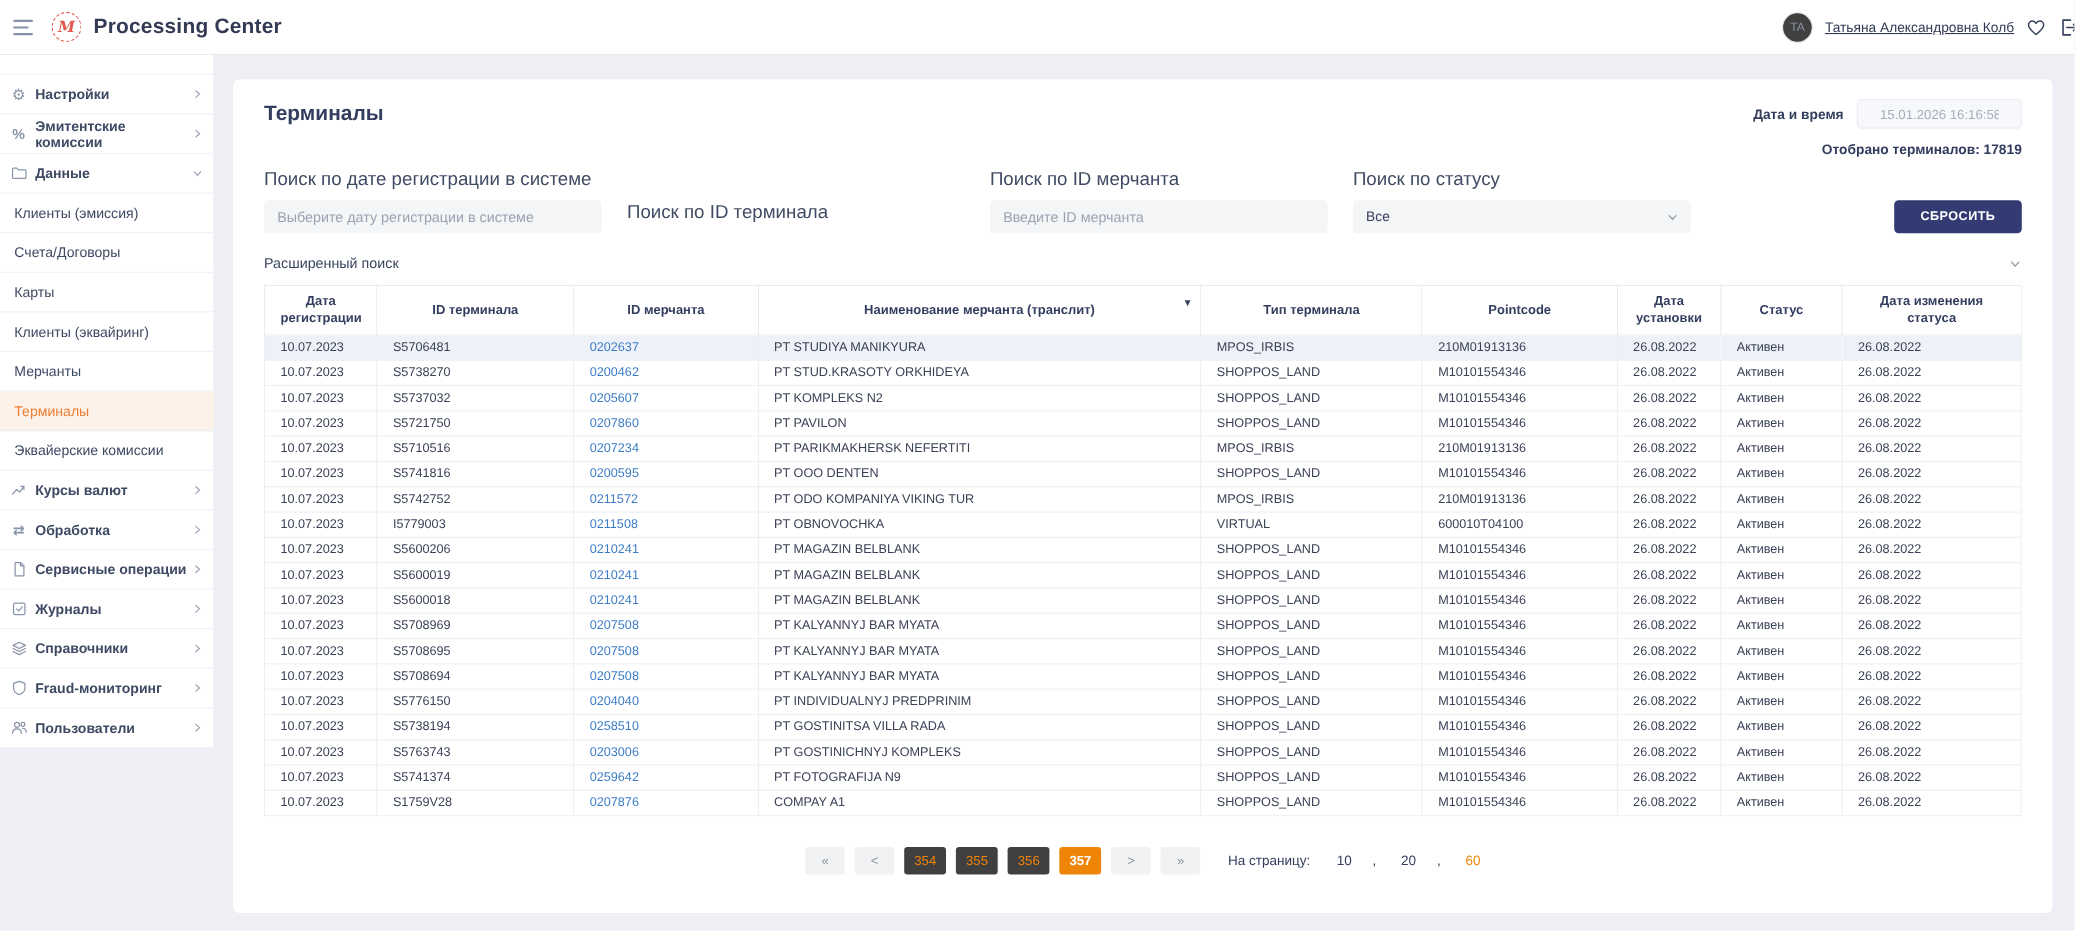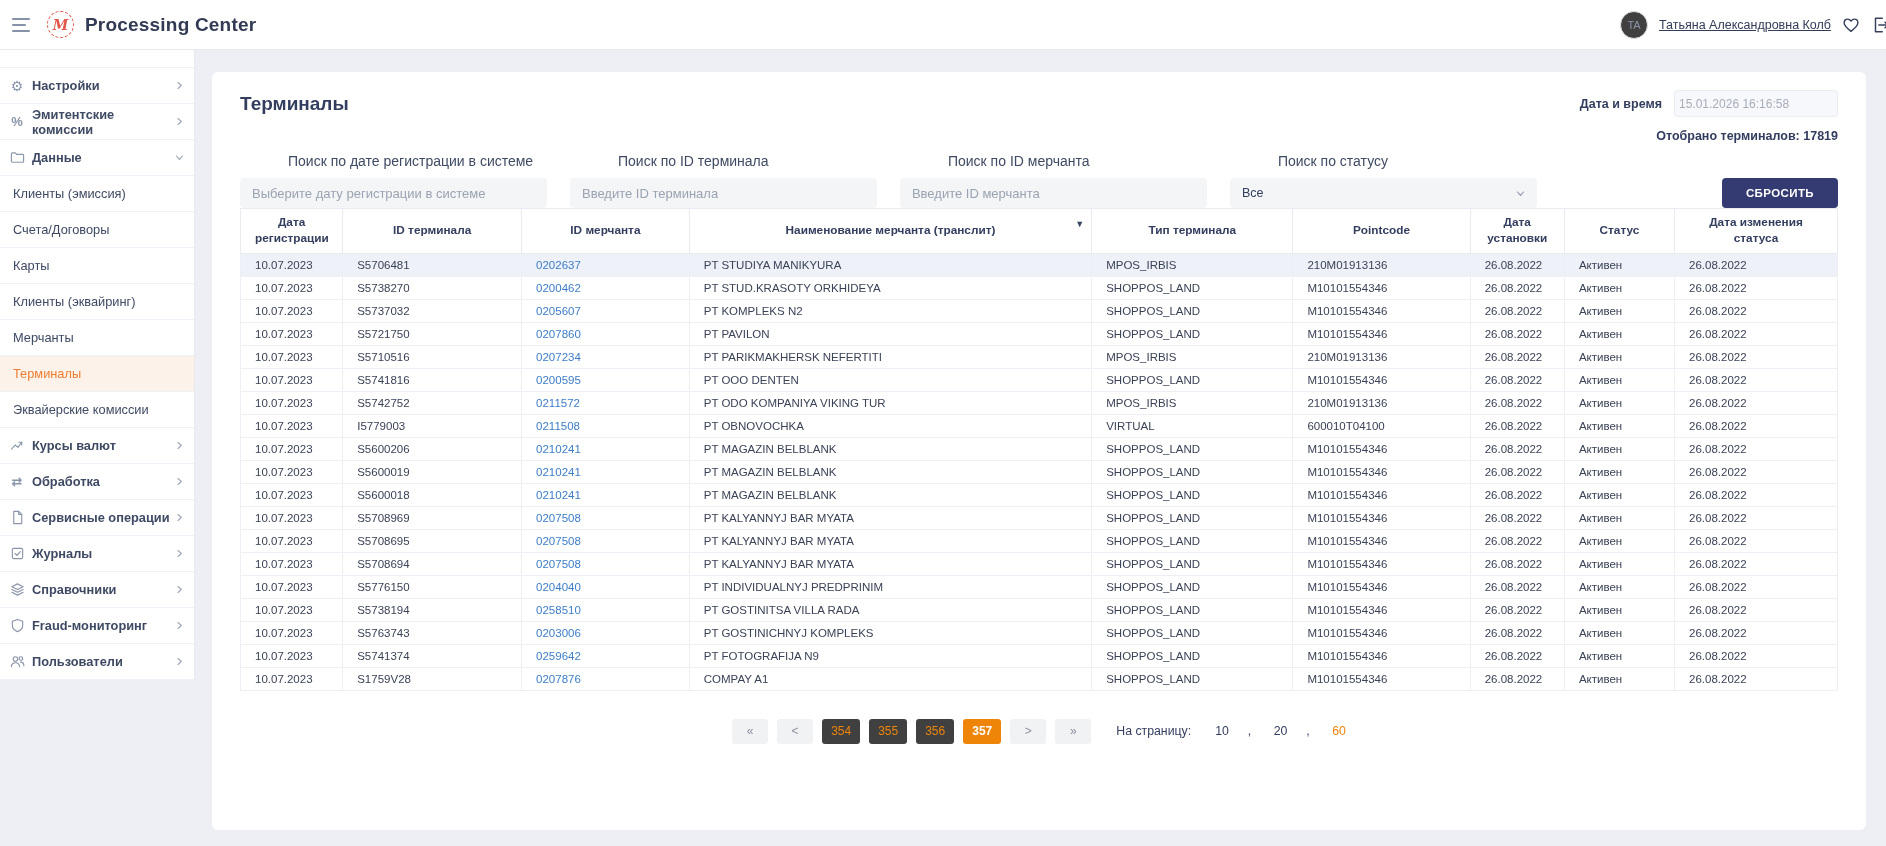--- a/index.html
+++ b/index.html
@@ -32,27 +32,27 @@
   .mi .chev { margin-left:auto; color:#9aa3b4; display:flex; }
 
   .main { flex:1; padding:22px 20px 16px 17px; }
   .card { background:#fff; border-radius:6px; padding:18px 28px 24px 28px; min-height:758px; }
 
   
   .card-head { display:flex; align-items:center; }
   .pg-title { font-size:19px; font-weight:700; color:#333d5e; }
   .dt-wrap { margin-left:auto; display:flex; align-items:center; gap:12px; }
   .dt-label { font-size:12.5px; font-weight:700; color:#333d5e;margin-left:12px; }
-  .dt-input { width:164px; height:27px; background:#f7f8fb; border:1px solid #e9ecf2; border-radius:4px; color:#a6adb9; font-size:12px; padding:0 4px; font-family:inherit; }
+  .dt-input { width:150px; height:27px; background:#f7f8fb; border:1px solid #e9ecf2; border-radius:4px; color:#a6adb9; font-size:12px; padding:0 20px; font-family:inherit; }
   .count { text-align:right; font-size:12.5px; font-weight:700; color:#323c5e; margin:12px 0 10px; }
 
   
   .filters { display:flex; align-items:flex-end; margin-top:2px; }
   .fblock { width:19.2%; margin-right:1.45%; }
-  .flabel { font-size:14px; color:#3f4a63; margin-bottom:9px;margin-left:48px; }
+  .flabel { font-size:17px; color:#3f4a63; margin-bottom:9px; }
   .finput { width:100%; height:30px; background:#f4f5f7; border:none; border-radius:4px; padding:0 12px; font-size:13px; color:#3a4256; font-family:inherit; }
   .finput::placeholder { color:#9aa3b1; }
   .fselect { width:100%; height:30px; background:#f4f5f7; border-radius:4px; padding:0 12px; font-size:12.5px; color:#333d5e; display:flex; align-items:center; cursor:pointer; }
   .fselect .chev { margin-left:auto; color:#8a93a6; display:flex; }
   .reset-btn { margin-left:auto; height:30px; padding:0 24px; background:#333b72; color:#fff; border:none; border-radius:4px; font-size:11.5px; font-weight:700; letter-spacing:.4px; cursor:pointer; font-family:inherit; }
 
   
   .adv { display:flex; align-items:center; margin:20px 0 12px; cursor:pointer; }
   .adv-label { font-size:13px; color:#3a4460; }
   .adv .chev { margin-left:auto; color:#9aa3b4; display:flex; }
@@ -273,36 +273,44 @@
           <span class="dt-label">Дата и время</span>
           <input class="dt-input" value="15.01.2026 16:16:58" style="">
         </div>
       </div>
 
       <div class="count">Отобрано терминалов: 17819</div>
 
       <div class="filters">
 
         <div class="fblock"><div class="flabel">Поиск по дате регистрации в системе</div><input class="finput" placeholder="Выберите дату регистрации в системе" style=""></div>
-          <div class="fblock"><div class="flabel">Поиск по ID терминала</div><input class="finput" placeholder="Введите ID терминала" style=""></div>
+          <div class="fblock"><div class="flabel">Поиск по ID терминала</div></div>
           <div class="fblock"><div class="flabel">Поиск по ID мерчанта</div><input class="finput" placeholder="Введите ID мерчанта" style=""></div>
           <div class="fblock">
             <div class="flabel">Поиск по статусу</div>
             <div class="fselect">
               <span>Все</span>
               <span class="chev">
                 <svg width="9" height="9" viewBox="0 0 12 12" fill="none" stroke="currentColor" stroke-width="1.4" stroke-linecap="round">
                   <polyline points="2,4 6,8.5 10,4"></polyline>
                 </svg>
               </span>
             </div>
           </div>
           <button class="reset-btn">СБРОСИТЬ</button>
       </div>
 
+      <div class="adv">
+        <span class="adv-label">Расширенный поиск</span>
+        <span class="chev">
+          <svg width="12" height="12" viewBox="0 0 12 12" fill="none" stroke="currentColor" stroke-width="1.3">
+              <polyline points="2.5,4 6,8 9.5,4"></polyline>
+            </svg>
+        </span>
+      </div>
 
       <table>
         <colgroup id="cols">
             <col style="width: 6.4%;">
             <col style="width: 11.2%;">
             <col style="width: 10.5%;">
             <col style="width: 25.2%;">
             <col style="width: 12.6%;">
             <col style="width: 11.1%;">
             <col style="width: 5.9%;">

